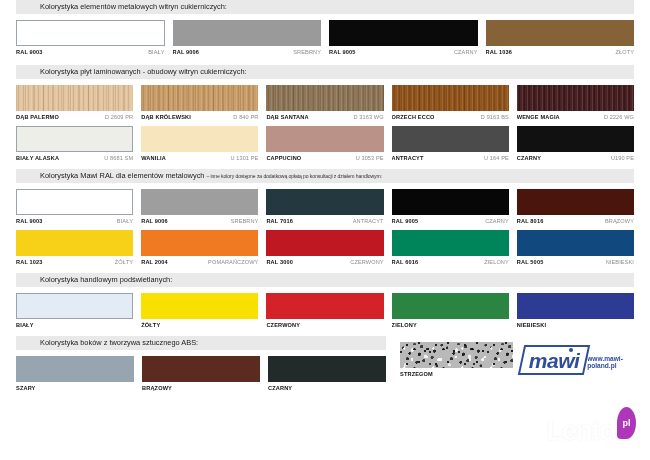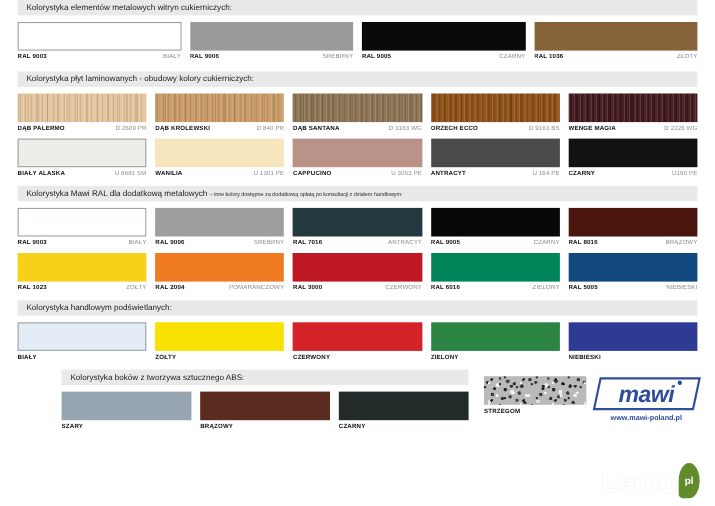--- a/index.html
+++ b/index.html
@@ -16,21 +16,21 @@
     padding:0;
     box-sizing:border-box;
   }
   .section{ margin:0 16px; }
   .sec-head{
     background:#e9e9e9;
     color:#1a1a1a;
     font-size:7.4px;
     line-height:14px;
     height:14px;
-    padding:0 8px;
+    padding:0 24px;
     box-sizing:border-box;
     white-space:nowrap;
     overflow:hidden;
   }
   .sec-head .sub{
     font-size:5.1px;
     color:#333;
     letter-spacing:-0.1px;
   }
   .swatch-row{
@@ -127,28 +127,28 @@
     background-size:29px 19px;
     opacity:.92;
   }
 
   
   .bottom{
     display:flex;
     margin:0 16px;
     gap:14px;
   }
-  .bottom-left{ width:370px;margin-left:40px; }
+  .bottom-left{ width:370px; }
   .bottom-right{ flex:1; }
   .bottom .sec-head{ margin:0; }
   .bottom .swatch-row{ gap:8px; }
 
   .brand{
     display:flex;
-    flex-direction:column;
+    flex-direction:row;
     align-items:center;
     justify-content:flex-start;
     padding-top:1px;
   }
   .logo-box{
     position:relative;
     width:92px;height:30px;
   }
   .logo-skew{
     position:absolute;inset:0;
@@ -191,27 +191,27 @@
   .lento-word{
     font-size:27px;
     font-weight:bold;
     color:rgba(255,255,255,0.96);
     line-height:1;
     letter-spacing:-1px;
     text-shadow:0 0 2px rgba(0,0,0,0.10);
   }
   .lento-badge{
     width:19px;height:32px;
-    background:#4d7c0f;
+    background:#a21caf;
     border-radius:50% 50% 50% 4px;
     color:#fff;
     font-size:9px;
     font-weight:bold;
     display:flex;align-items:center;justify-content:center;
-    margin-bottom:3px;
+    margin-bottom:17px;
   }
 </style>
 </head>
 <body>
 
 <div class="page">
 
   <div class="section">
     <div class="sec-head">
       <span>Kolorystyka elementów metalowych witryn cukierniczych:</span>
@@ -245,21 +245,21 @@
           <span class="code">ZŁOTY</span>
         </div>
       </div>
     </div>
   </div>
 
   <div class="gap-lg"></div>
 
   <div class="section">
     <div class="sec-head">
-      <span>Kolorystyka płyt laminowanych - obudowy kolory cukierniczych:</span>
+      <span>Kolorystyka płyt laminowanych - obudowy witryn cukierniczych:</span>
     </div>
     <div class="swatch-row">
       <div class="cell">
         <div class="chip wood" style="background-color: rgb(227, 195, 156);"></div>
         <div class="caption">
           <span>DĄB PALERMO</span>
           <span class="code">D 2609 PR</span>
         </div>
       </div>
       <div class="cell">
@@ -327,21 +327,21 @@
           <span class="code">U190 PE</span>
         </div>
       </div>
     </div>
   </div>
 
   <div class="gap-md"></div>
 
   <div class="section">
     <div class="sec-head">
-      <span>Kolorystyka Mawi RAL dla dodatkową metalowych</span>
+      <span>Kolorystyka Mawi RAL dla elementów metalowych</span>
       <span class="sub">– inne kolory dostępne za dodatkową opłatą po konsultacji z działem handlowym:</span>
     </div>
     <div class="swatch-row">
       <div class="cell">
         <div class="chip bordered" style="background-color: rgb(255, 255, 255);"></div>
         <div class="caption">
           <span>RAL 9003</span>
           <span class="code">BIAŁY</span>
         </div>
       </div>

